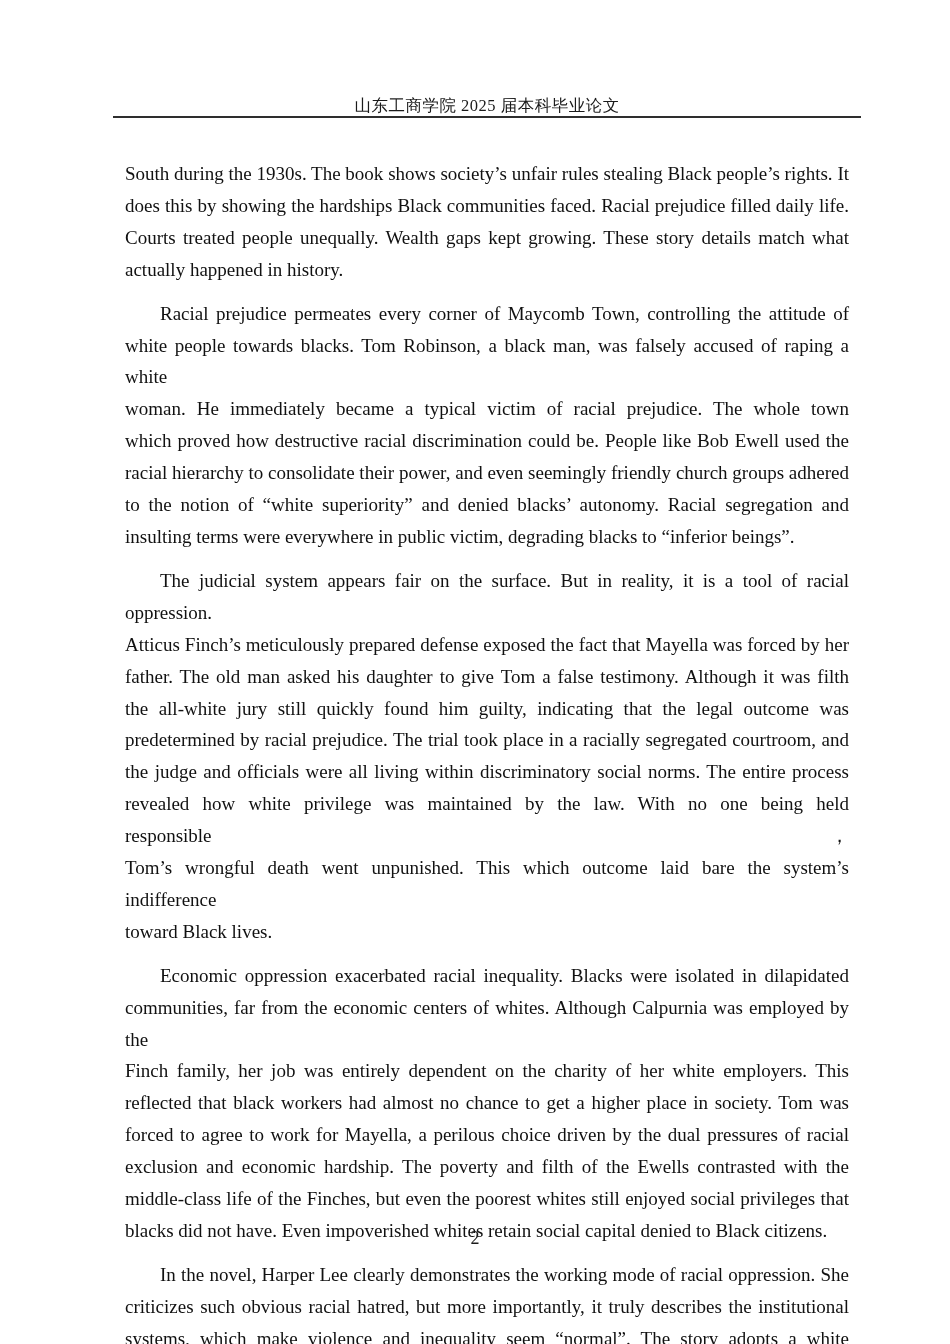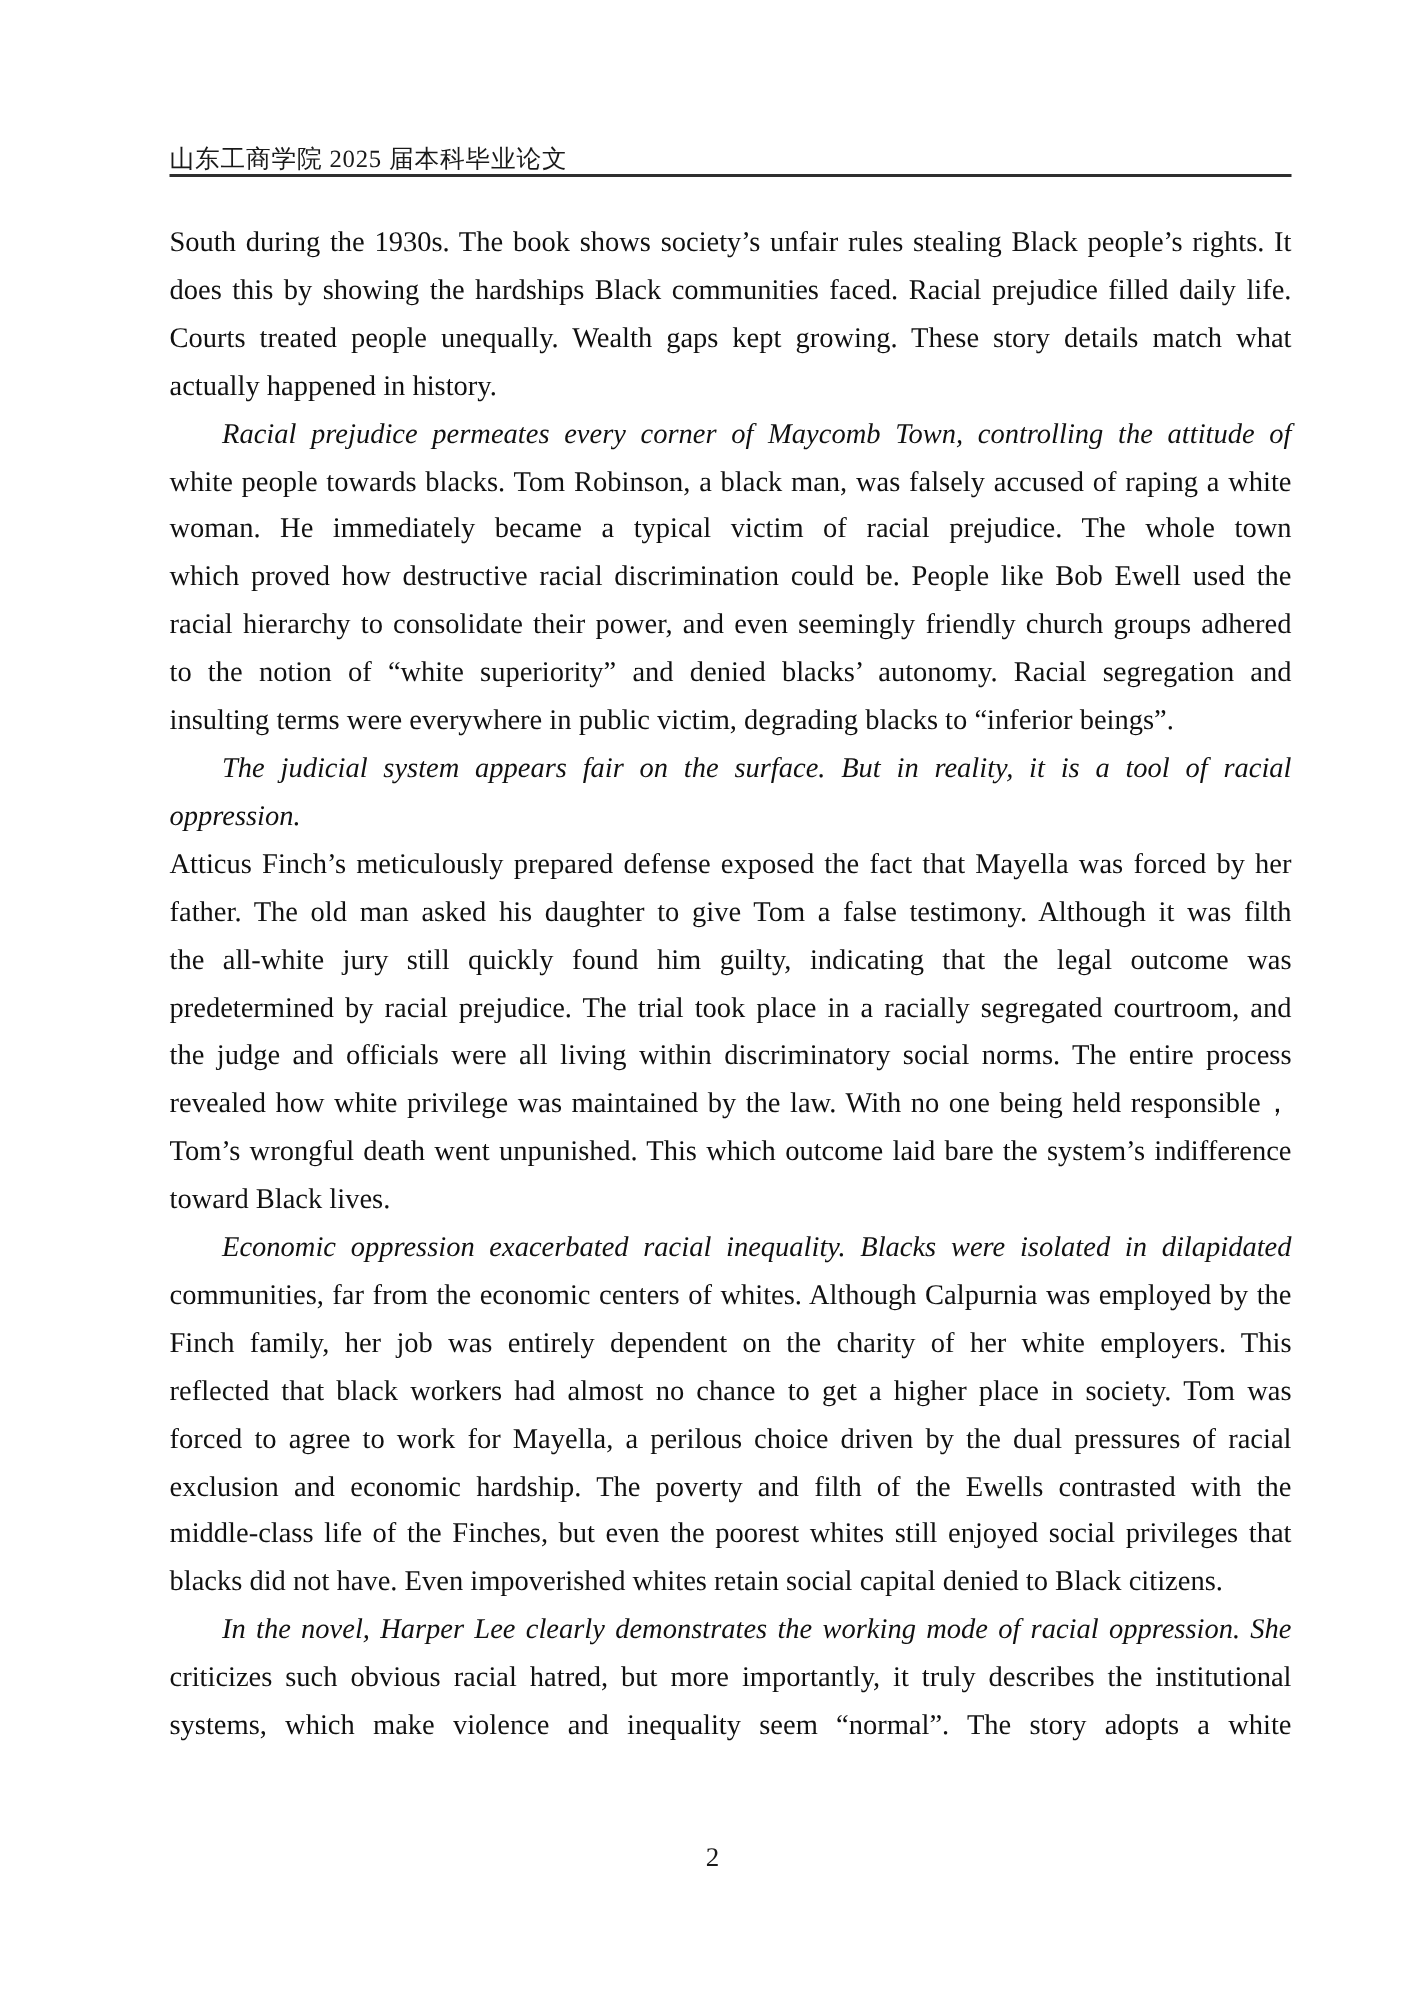--- a/index.html
+++ b/index.html
@@ -10,20 +10,21 @@
     position: relative;
     font-family: "Liberation Serif", "DejaVu Serif", serif;
     color: #121212;
     overflow: hidden;
   }
   .page-header {
     position: absolute;
     top: 96px;
     left: 113px;
     width: 748px;
+    text-align: center;
     font-size: 16.5px;
     line-height: 19px;
     color: #1a1a1a;
     letter-spacing: 0.5px;
   }
   .header-rule {
     position: absolute;
     top: 116px;
     left: 113px;
     width: 748px;
@@ -32,27 +33,27 @@
   }
   .document-body {
     position: absolute;
     top: 146px;
     left: 113px;
     width: 748px;
     font-size: 19px;
     line-height: 31.9px;
     color: #111111;
   }
-  .paragraph { margin: 0; }
+  .paragraph { margin: 12px; }
   .line {
     text-align: justify;
     text-align-last: justify;
   }
   .line.para-end { text-align-last: left; }
-  .line.indent { text-indent: 35px; font-style: italic; }
+  .line.indent { text-indent: 35px; }
   .page-footer {
     position: absolute;
     top: 1227px;
     left: 0;
     width: 950px;
     text-align: center;
     font-size: 18px;
     line-height: 22px;
     color: #1a1a1a;
   }

